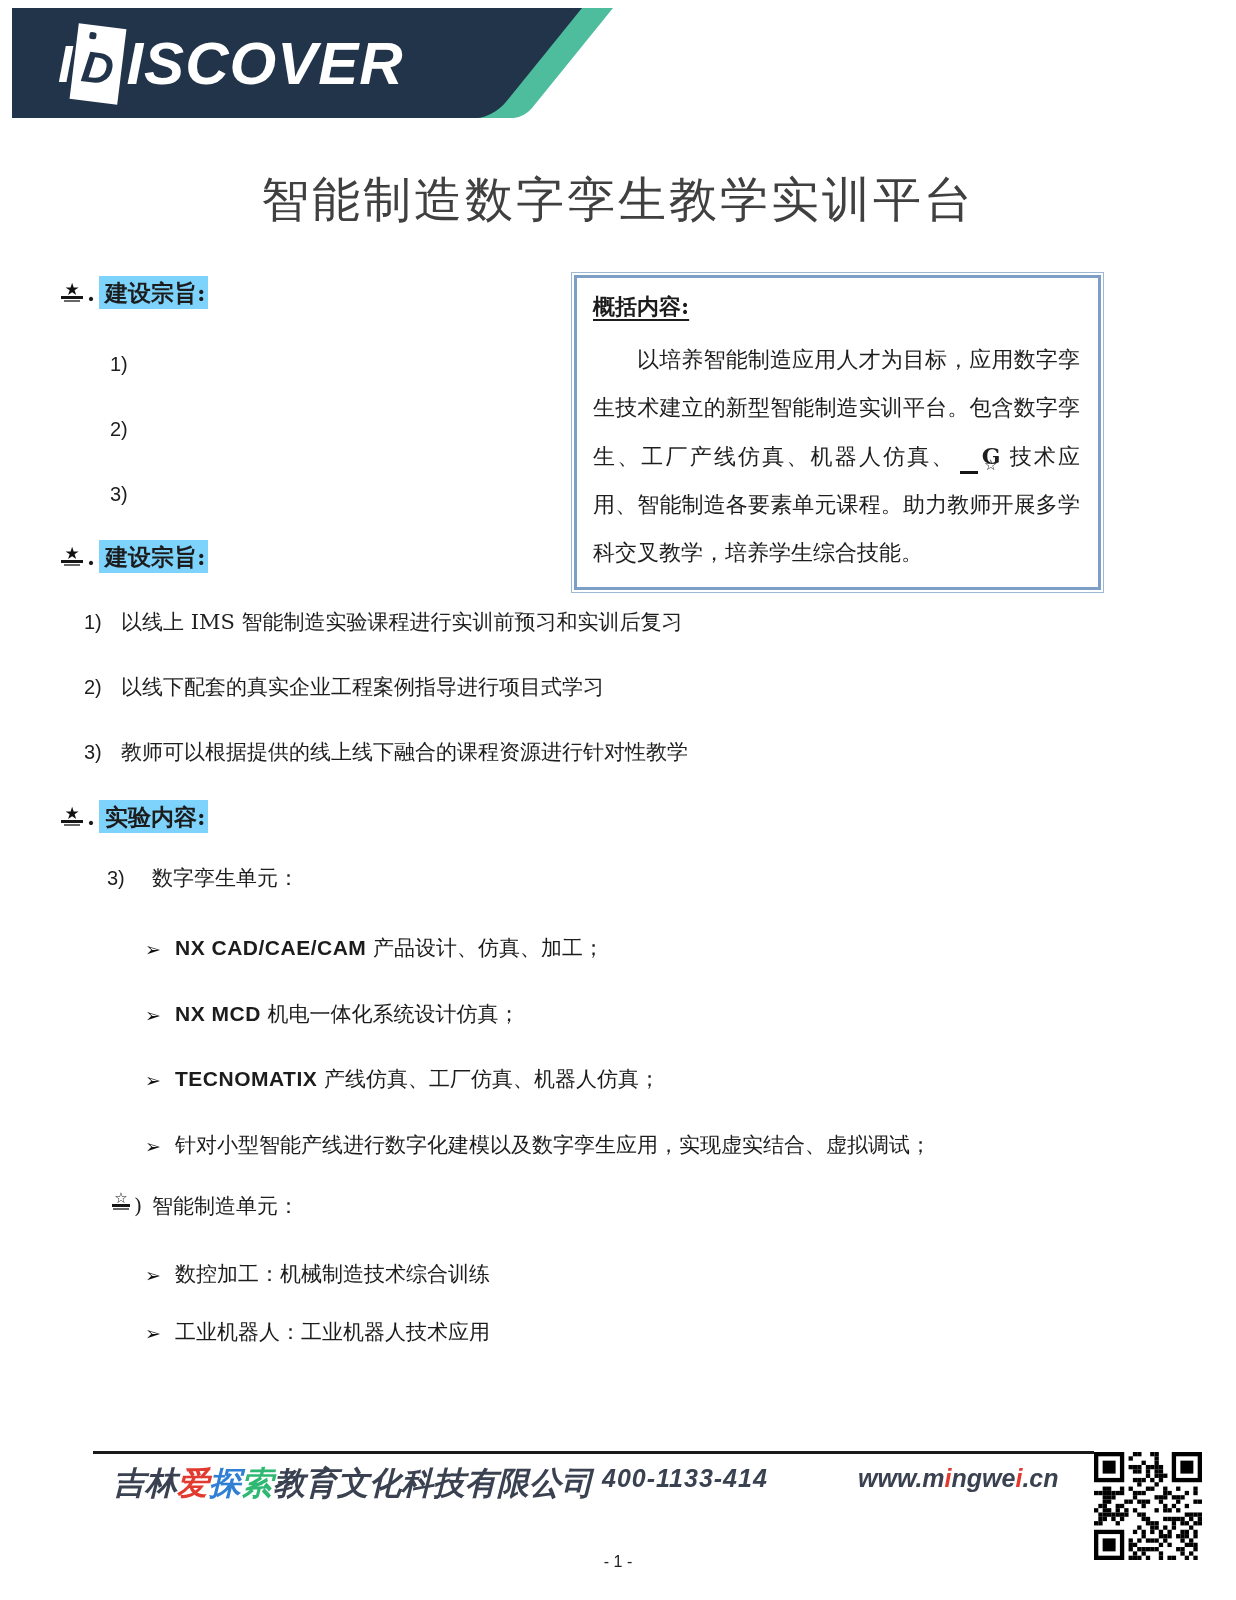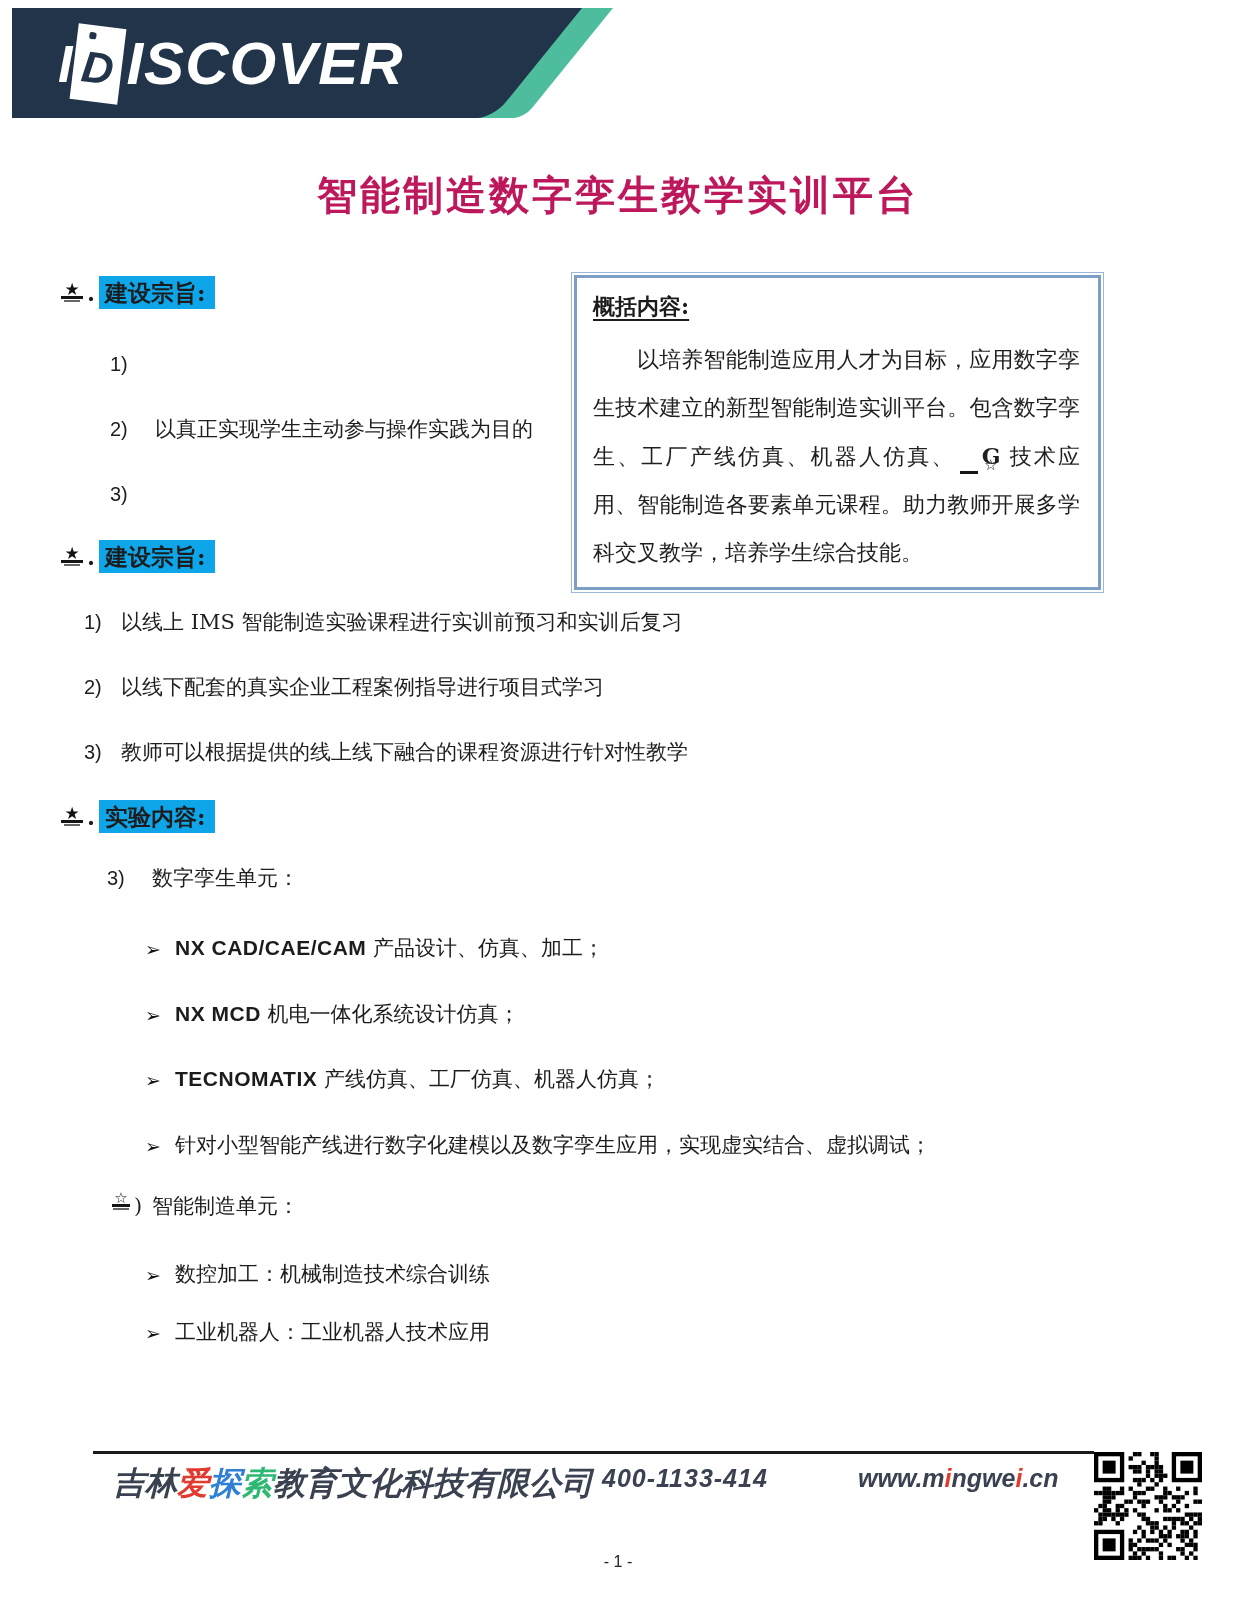--- a/index.html
+++ b/index.html
@@ -34,34 +34,34 @@
   }
   .logo-dbox::before{
     content:""; position:absolute; top:7px; left:12px; width:7px; height:7px;
     background:#22344a; border-radius:2px;
   }
   .logo-d{font-size:44px; color:#22344a; font-style:italic; font-weight:700; margin-top:8px;}
   .logo-rest{font-size:60px; line-height:70px; letter-spacing:1px;}
   
   .doc-title{
     position:absolute; left:0; top:168px; width:100%; text-align:center;
-    font-size:40px; font-weight:700; letter-spacing:3px; color:#be185d;
+    font-size:48px; font-weight:400; letter-spacing:3px; color:#404040;
   }
   
   .cmark{display:inline-flex; flex-direction:column; align-items:center; width:28px; vertical-align:-4px;}
   .cmark-star{font-family:"DejaVu Sans",sans-serif; font-size:17px; line-height:13px; color:#111;}
   .cmark-bar{width:22px; height:3px; background:#151515; margin-top:0;}
   .cmark-sub{width:16px; height:2px; background:#666; margin-top:1px;}
   .cmark.inline{width:24px; vertical-align:-6px; margin:0 1px;}
   .cmark.inline .cmark-star{font-size:15px; line-height:12px;}
   .cmark.inline .cmark-bar{width:18px;}
   
   .sec{position:absolute; left:58px; display:flex; align-items:center; font-size:23px; font-weight:700;}
   .sec .dot{margin:0 4px 0 1px; font-weight:700;}
-  .sec .hl{background:#0ea5e9; padding:3px 9px 3px 6px; line-height:27px;}
+  .sec .hl{background:#7dd3fc; padding:3px 2px 3px 6px; line-height:27px;}
   
   .item{position:absolute; display:flex; font-size:21px; line-height:28px; color:#1e1e1e;}
   .item .num{flex:none; font-family:"Liberation Sans","DejaVu Sans",sans-serif; font-size:20px;}
   .item.lv1 .num{width:45px;}
   .item.lv2 .num{width:37px;}
   .item .marker{flex:none; width:44px; display:flex; align-items:flex-start;}
   .bullet{position:absolute; display:flex; font-size:21px; line-height:28px;}
   .bullet .arrow{
     flex:none; width:30px; font-family:"DejaVu Sans",sans-serif;
     font-size:19px; color:#111; padding-top:1px;
@@ -127,21 +127,20 @@
     </span>
     <span class="dot">.</span>
     <span class="hl">建设宗旨:</span>
   </div>
 
   <div class="item lv1" style="left:110px; top:350px;">
     <span class="num">1)</span>
   </div>
   <div class="item lv1" style="left:110px; top:415px;">
     <span class="num">2)</span>
-    <span>以真正实现学生主动参与操作实践为目的</span>
   </div>
   <div class="item lv1" style="left:110px; top:480px;">
     <span class="num">3)</span>
   </div>
 
   <div class="sumbox">
     <div class="sumbox-inner">
       <span class="sumbox-heading">概括内容:</span>
       <div class="sumbox-para"><span>以培养智能制造应用人才为目标，应用数字孪生技术建立的新型智能制造实训平台。包含数字孪生、工厂产线仿真、机器人仿真、</span><span class="cmark inline">
             <span class="cmark-star">☆</span>

